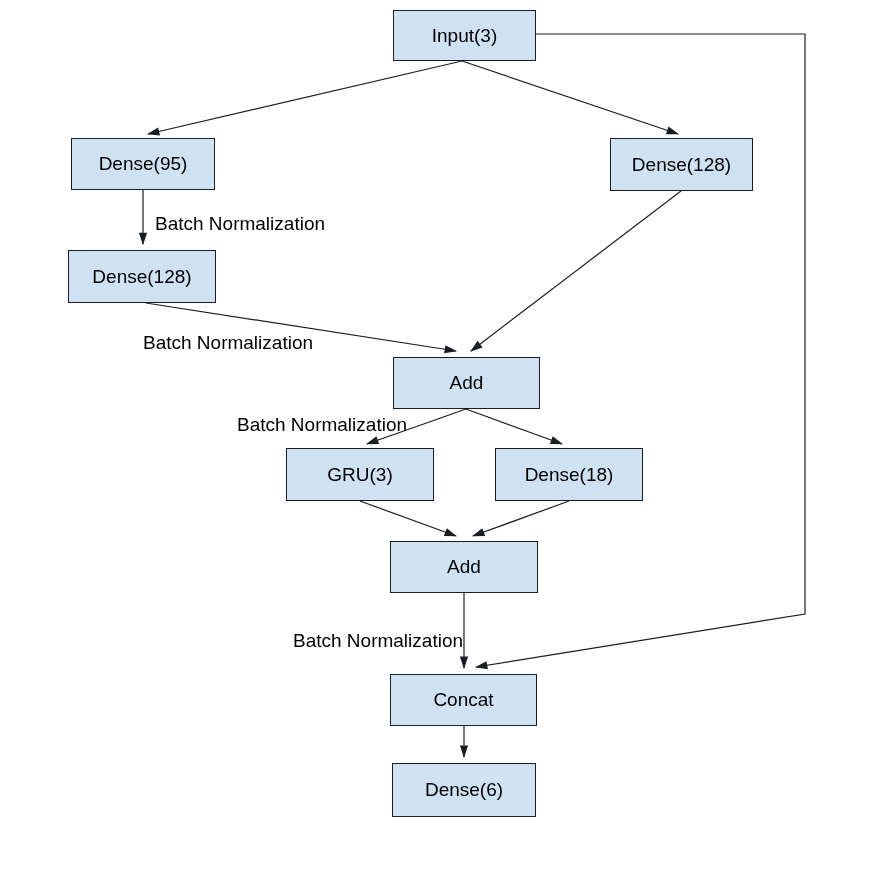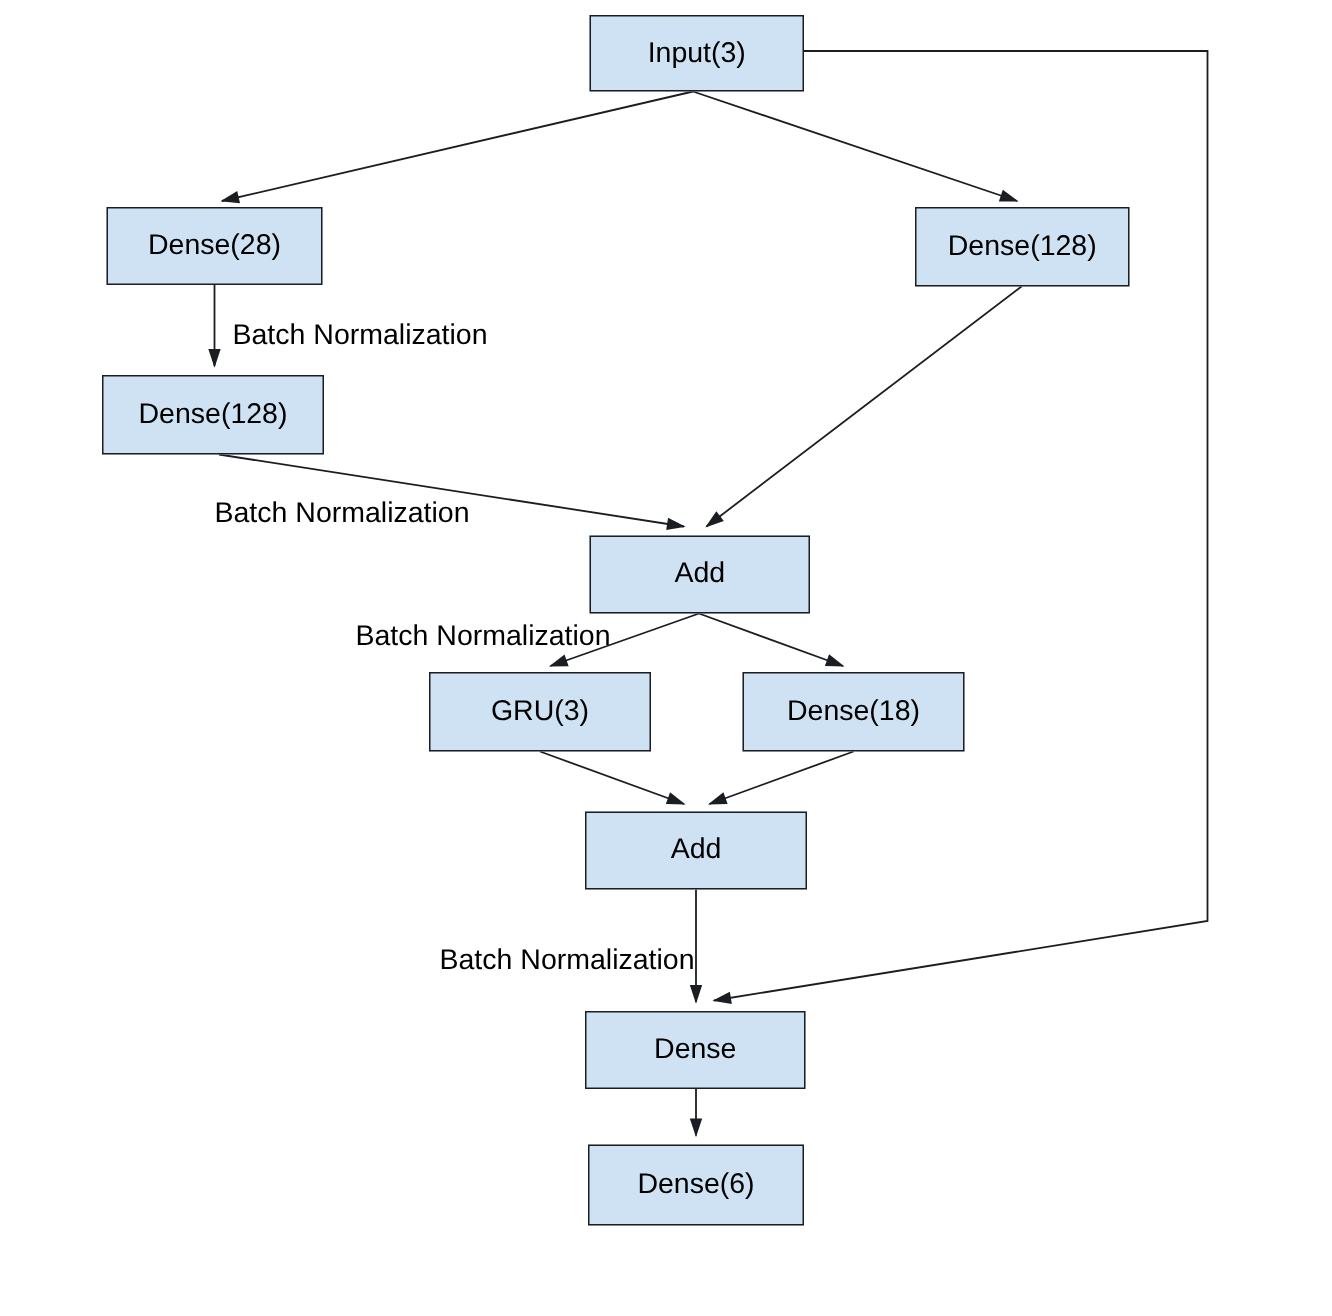--- a/index.html
+++ b/index.html
@@ -74,21 +74,21 @@
     <path d="M464,593 L464,668" marker-end="url(#arrowhead)"></path>
     <path d="M536,34 L805,34 L805,614 L476,667" marker-end="url(#arrowhead)"></path>
     <path d="M464,726 L464,757" marker-end="url(#arrowhead)"></path>
   </svg>
 
   <div class="node" style="left:393px;top:10px;width:143px;height:51px">
     <span>Input(3)</span>
   </div>
 
   <div class="node" style="left:71px;top:138px;width:144px;height:52px">
-    <span>Dense(28)</span>
+    <span>Dense(95)</span>
   </div>
 
   <div class="node" style="left:68px;top:250px;width:148px;height:53px">
     <span>Dense(128)</span>
   </div>
 
   <div class="node" style="left:610px;top:138px;width:143px;height:53px">
     <span>Dense(128)</span>
   </div>
 
@@ -102,21 +102,21 @@
 
   <div class="node" style="left:495px;top:448px;width:148px;height:53px">
     <span>Dense(18)</span>
   </div>
 
   <div class="node" style="left:390px;top:541px;width:148px;height:52px">
     <span>Add</span>
   </div>
 
   <div class="node" style="left:390px;top:674px;width:147px;height:52px">
-    <span>Dense</span>
+    <span>Concat</span>
   </div>
 
   <div class="node" style="left:392px;top:763px;width:144px;height:54px">
     <span>Dense(6)</span>
   </div>
 
   <div class="edge-label" style="left:155px;top:213px">Batch Normalization</div>
 
   <div class="edge-label" style="left:143px;top:332px">Batch Normalization</div>
 

